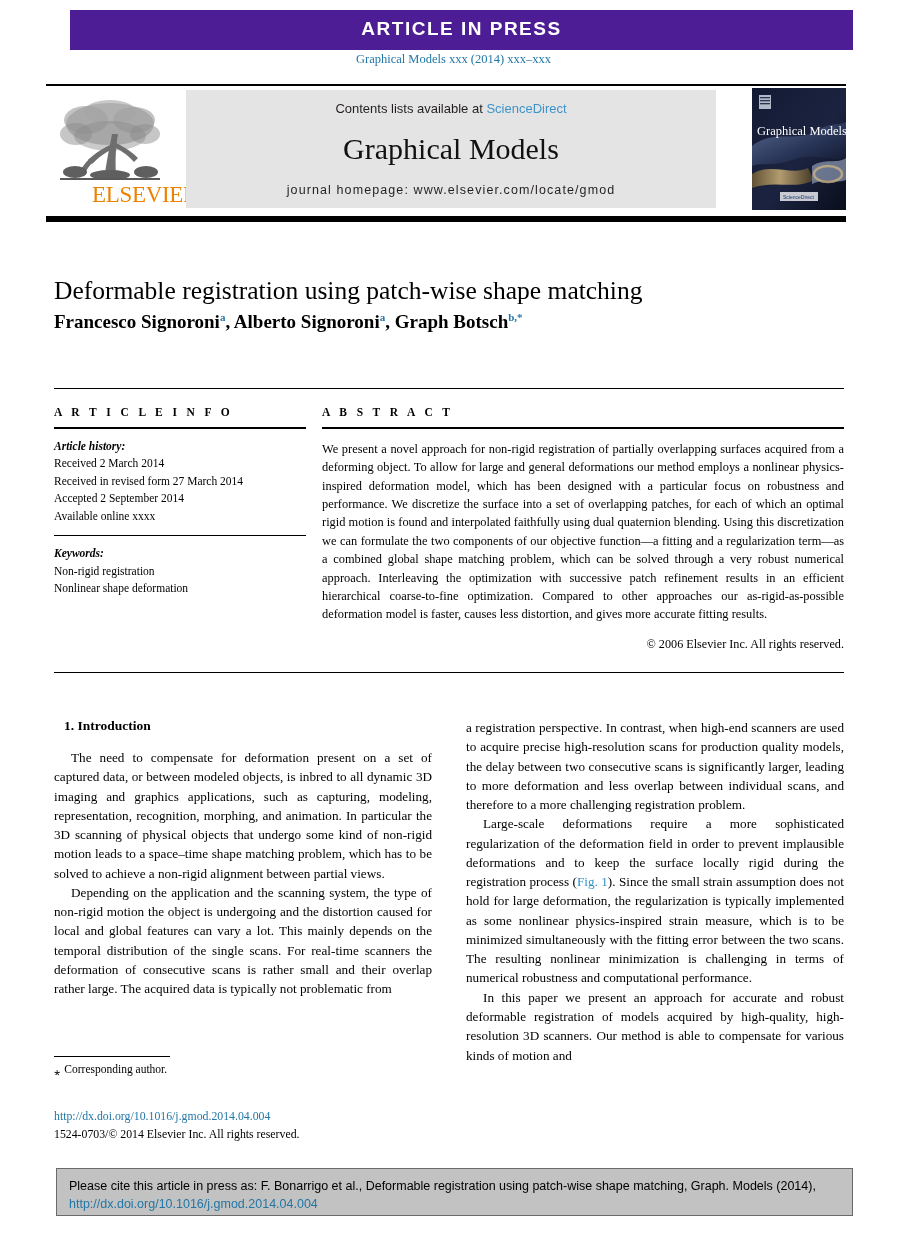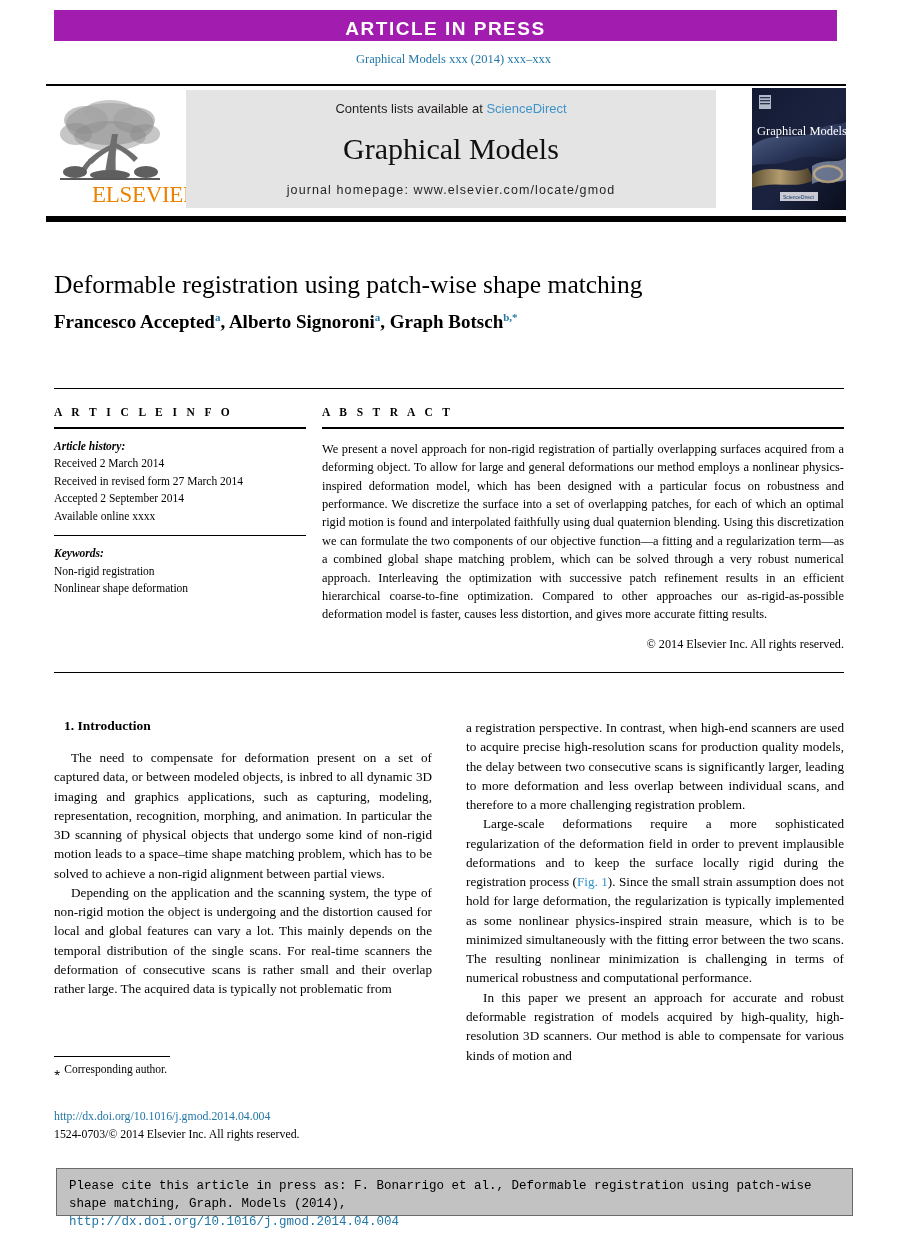--- a/index.html
+++ b/index.html
@@ -18,25 +18,25 @@
   .page {
     position: relative;
     width: 907px;
     height: 1238px;
     box-sizing: border-box;
   }
 
   
   .aip-bar {
     position: absolute;
-    left: 54px;
+    left: 70px;
     top: 10px;
     width: 783px;
-    height: 31px;
-    background: #a21caf;
+    height: 40px;
+    background: #4c1d95;
   }
   .aip-text {
     position: absolute;
     left: 0;
     right: 0;
     top: 8px;
     text-align: center;
     color: #ffffff;
     font-family: "Liberation Sans", sans-serif;
     font-weight: bold;
@@ -147,21 +147,21 @@
     top: 216px;
     width: 800px;
     height: 6px;
     background: #000;
   }
 
   
   .title {
     position: absolute;
     left: 54px;
-    top: 270px;
+    top: 276px;
     width: 790px;
     font-family: "Liberation Serif", serif;
     font-size: 25.5px;
     line-height: 1.15;
     color: #000;
   }
   .authors {
     position: absolute;
     left: 54px;
     top: 311px;
@@ -344,21 +344,21 @@
     height: 48px;
     background: #c2c2c2;
     border: 1px solid #6a6a6a;
     box-sizing: border-box;
   }
   .cite-text {
     position: absolute;
     left: 12px;
     top: 8px;
     right: 8px;
-    font-family: Liberation Mono, monospace;
+    font-family: Liberation Sans, sans-serif;
     font-size: 12.5px;
     line-height: 1.45;
     color: #000;
   }
   .cite-text .doi-link { color: #2277a6; }
 </style>
 </head>
 <body>
 
 <div class="page">
@@ -440,21 +440,21 @@
         <text x="31" y="111" font-family="Liberation Sans, sans-serif" font-size="5" fill="#1a3a6b">ScienceDirect</text>
       </svg>
     </div>
   </div>
 
   <div class="rule-thick"></div>
 
   <div class="title">Deformable registration using patch-wise shape matching</div>
 
   <div class="authors">
-    <span>Francesco Accepted</span><sup>a</sup><span>, </span><span>Alberto Signoroni</span><sup>a</sup><span>, </span><span>Graph Botsch</span><sup>b,*</sup>
+    <span>Francesco Signoroni</span><sup>a</sup><span>, </span><span>Alberto Signoroni</span><sup>a</sup><span>, </span><span>Graph Botsch</span><sup>b,*</sup>
   </div>
 
 
   <div class="info-rule"></div>
 
   <div class="info-col">
     <div class="sec-label">A R T I C L E   I N F O</div>
     <div class="sec-rule"></div>
     <div class="info-group">
       <div class="info-head">Article history:</div>
@@ -468,21 +468,21 @@
       <div class="info-head">Keywords:</div>
       <div>Non-rigid registration</div>
       <div>Nonlinear shape deformation</div>
     </div>
   </div>
 
   <div class="abs-col">
     <div class="sec-label">A B S T R A C T</div>
     <div class="sec-rule"></div>
     <div class="abstract-body">We present a novel approach for non-rigid registration of partially overlapping surfaces acquired from a deforming object. To allow for large and general deformations our method employs a nonlinear physics-inspired deformation model, which has been designed with a particular focus on robustness and performance. We discretize the surface into a set of overlapping patches, for each of which an optimal rigid motion is found and interpolated faithfully using dual quaternion blending. Using this discretization we can formulate the two components of our objective function—a fitting and a regularization term—as a combined global shape matching problem, which can be solved through a very robust numerical approach. Interleaving the optimization with successive patch refinement results in an efficient hierarchical coarse-to-fine optimization. Compared to other approaches our as-rigid-as-possible deformation model is faster, causes less distortion, and gives more accurate fitting results.</div>
-    <div class="copyright">© 2014 Elsevier Inc. All rights reserved.</div>
+    <div class="copyright">© 2006 Elsevier Inc. All rights reserved.</div>
   </div>
 
   <div class="post-abs-rule"></div>
 
   <div class="body-left">
     <h2 class="sec-title">1. Introduction</h2>
     <p class="para">The need to compensate for deformation present on a set of captured data, or between modeled objects, is inbred to all dynamic 3D imaging and graphics applications, such as capturing, modeling, representation, recognition, morphing, and animation. In particular the 3D scanning of physical objects that undergo some kind of non-rigid motion leads to a space–time shape matching problem, which has to be solved to achieve a non-rigid alignment between partial views.</p>
     <p class="para">Depending on the application and the scanning system, the type of non-rigid motion the object is undergoing and the distortion caused for local and global features can vary a lot. This mainly depends on the temporal distribution of the single scans. For real-time scanners the deformation of consecutive scans is rather small and their overlap rather large. The acquired data is typically not problematic from</p>
   </div>
 

